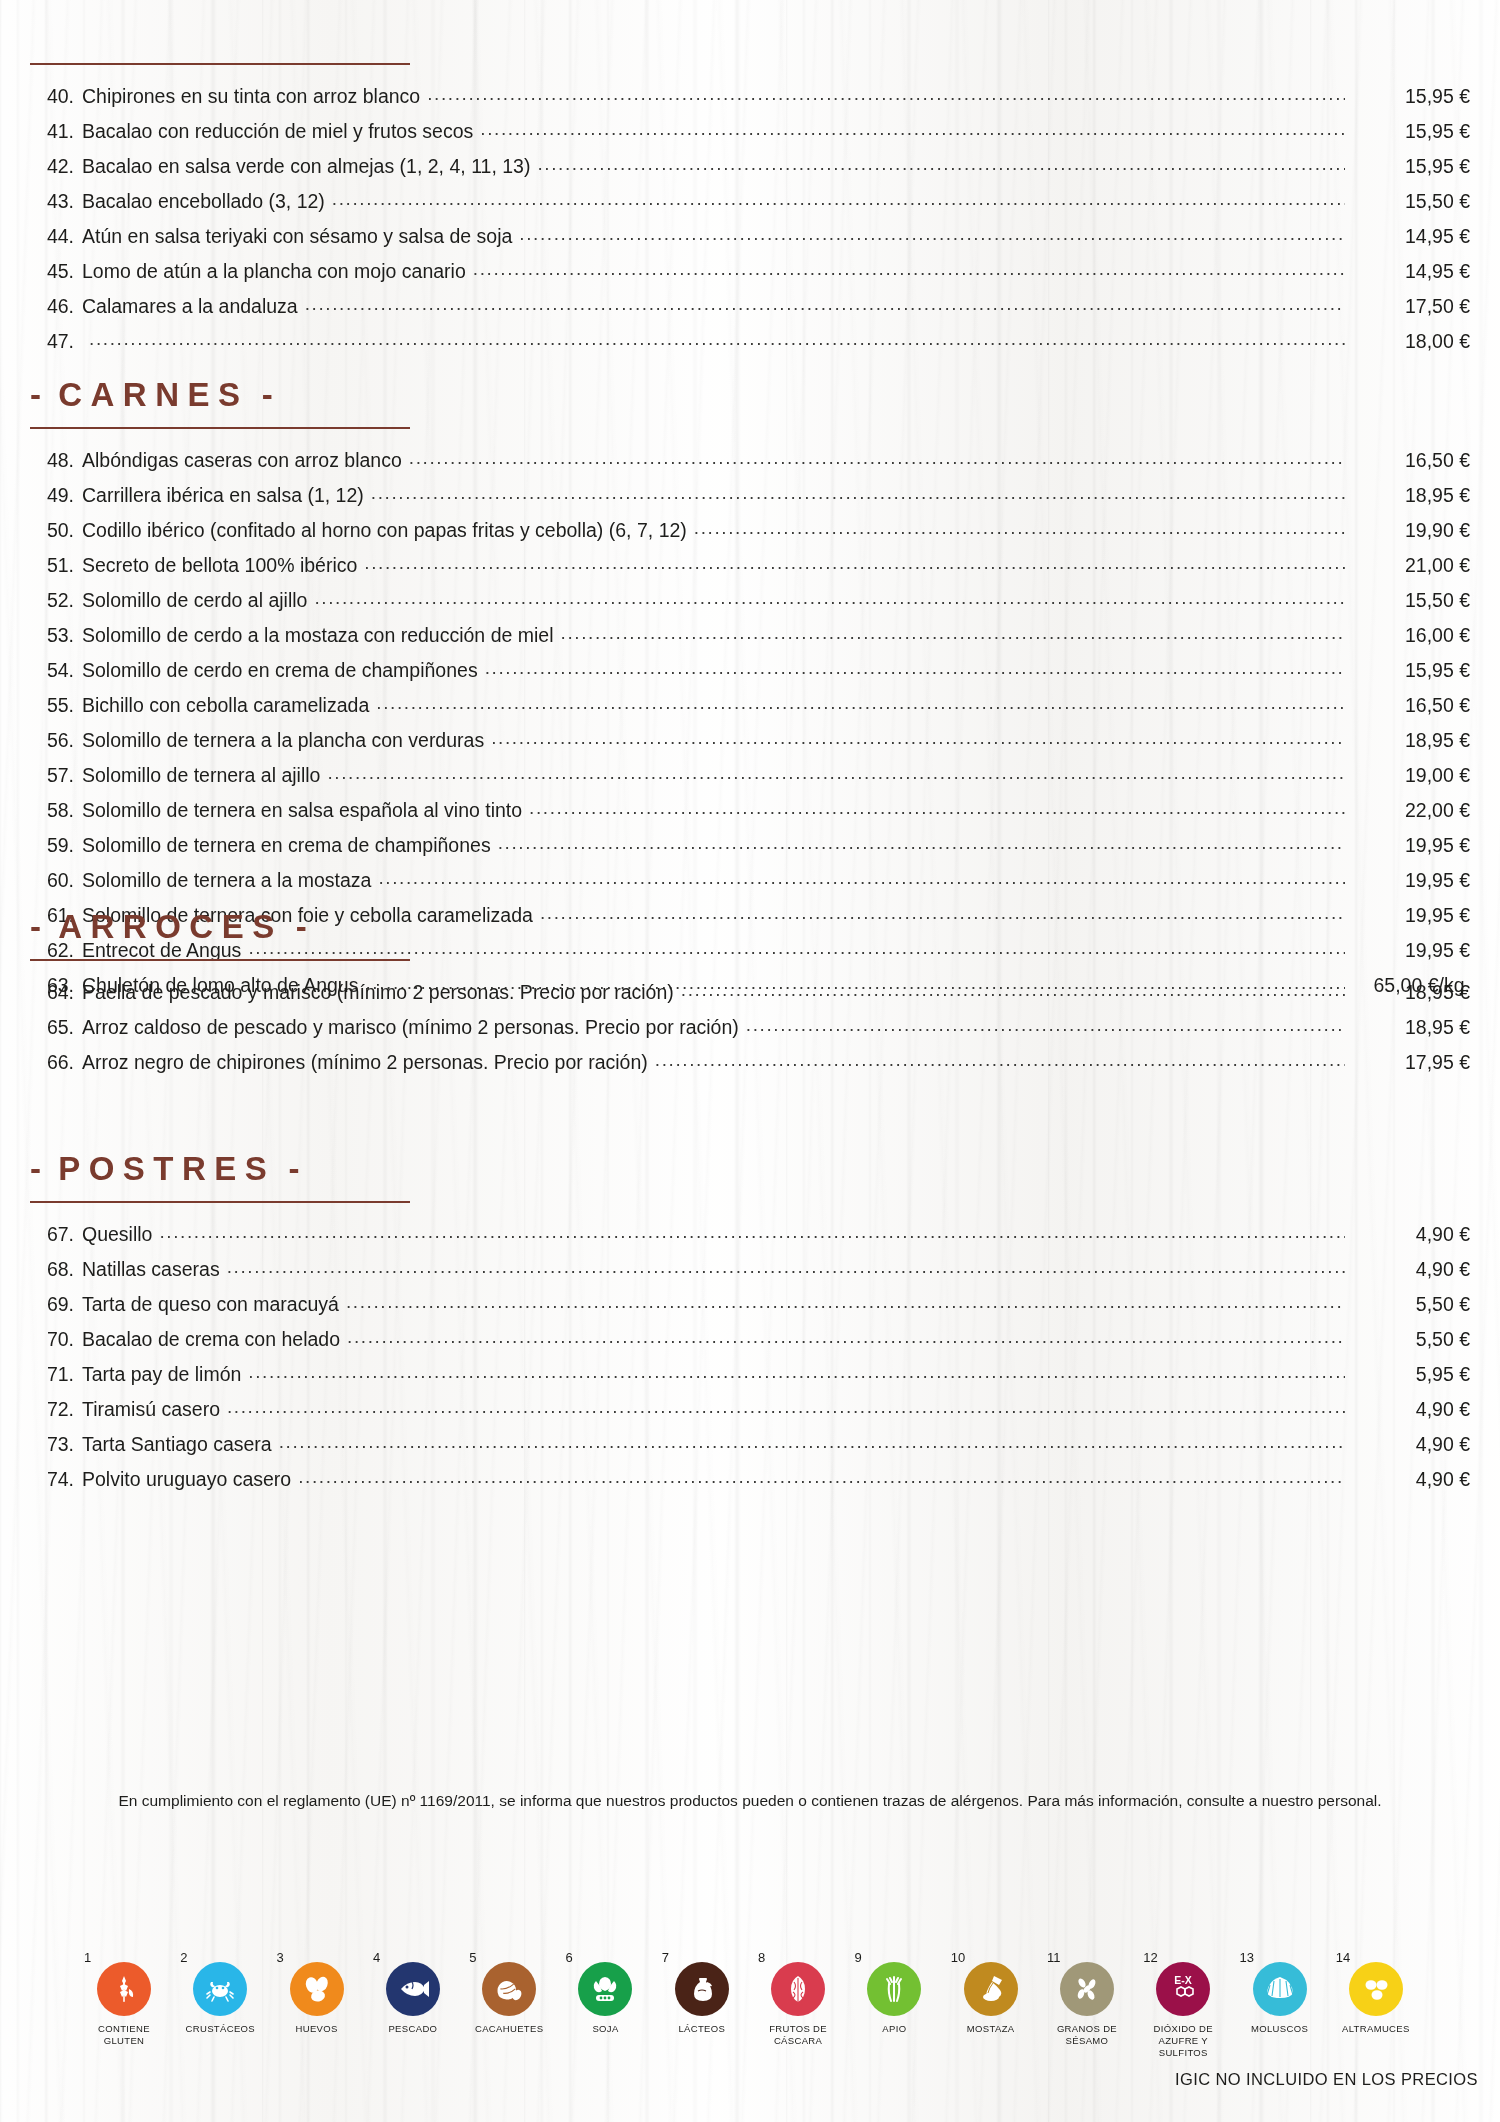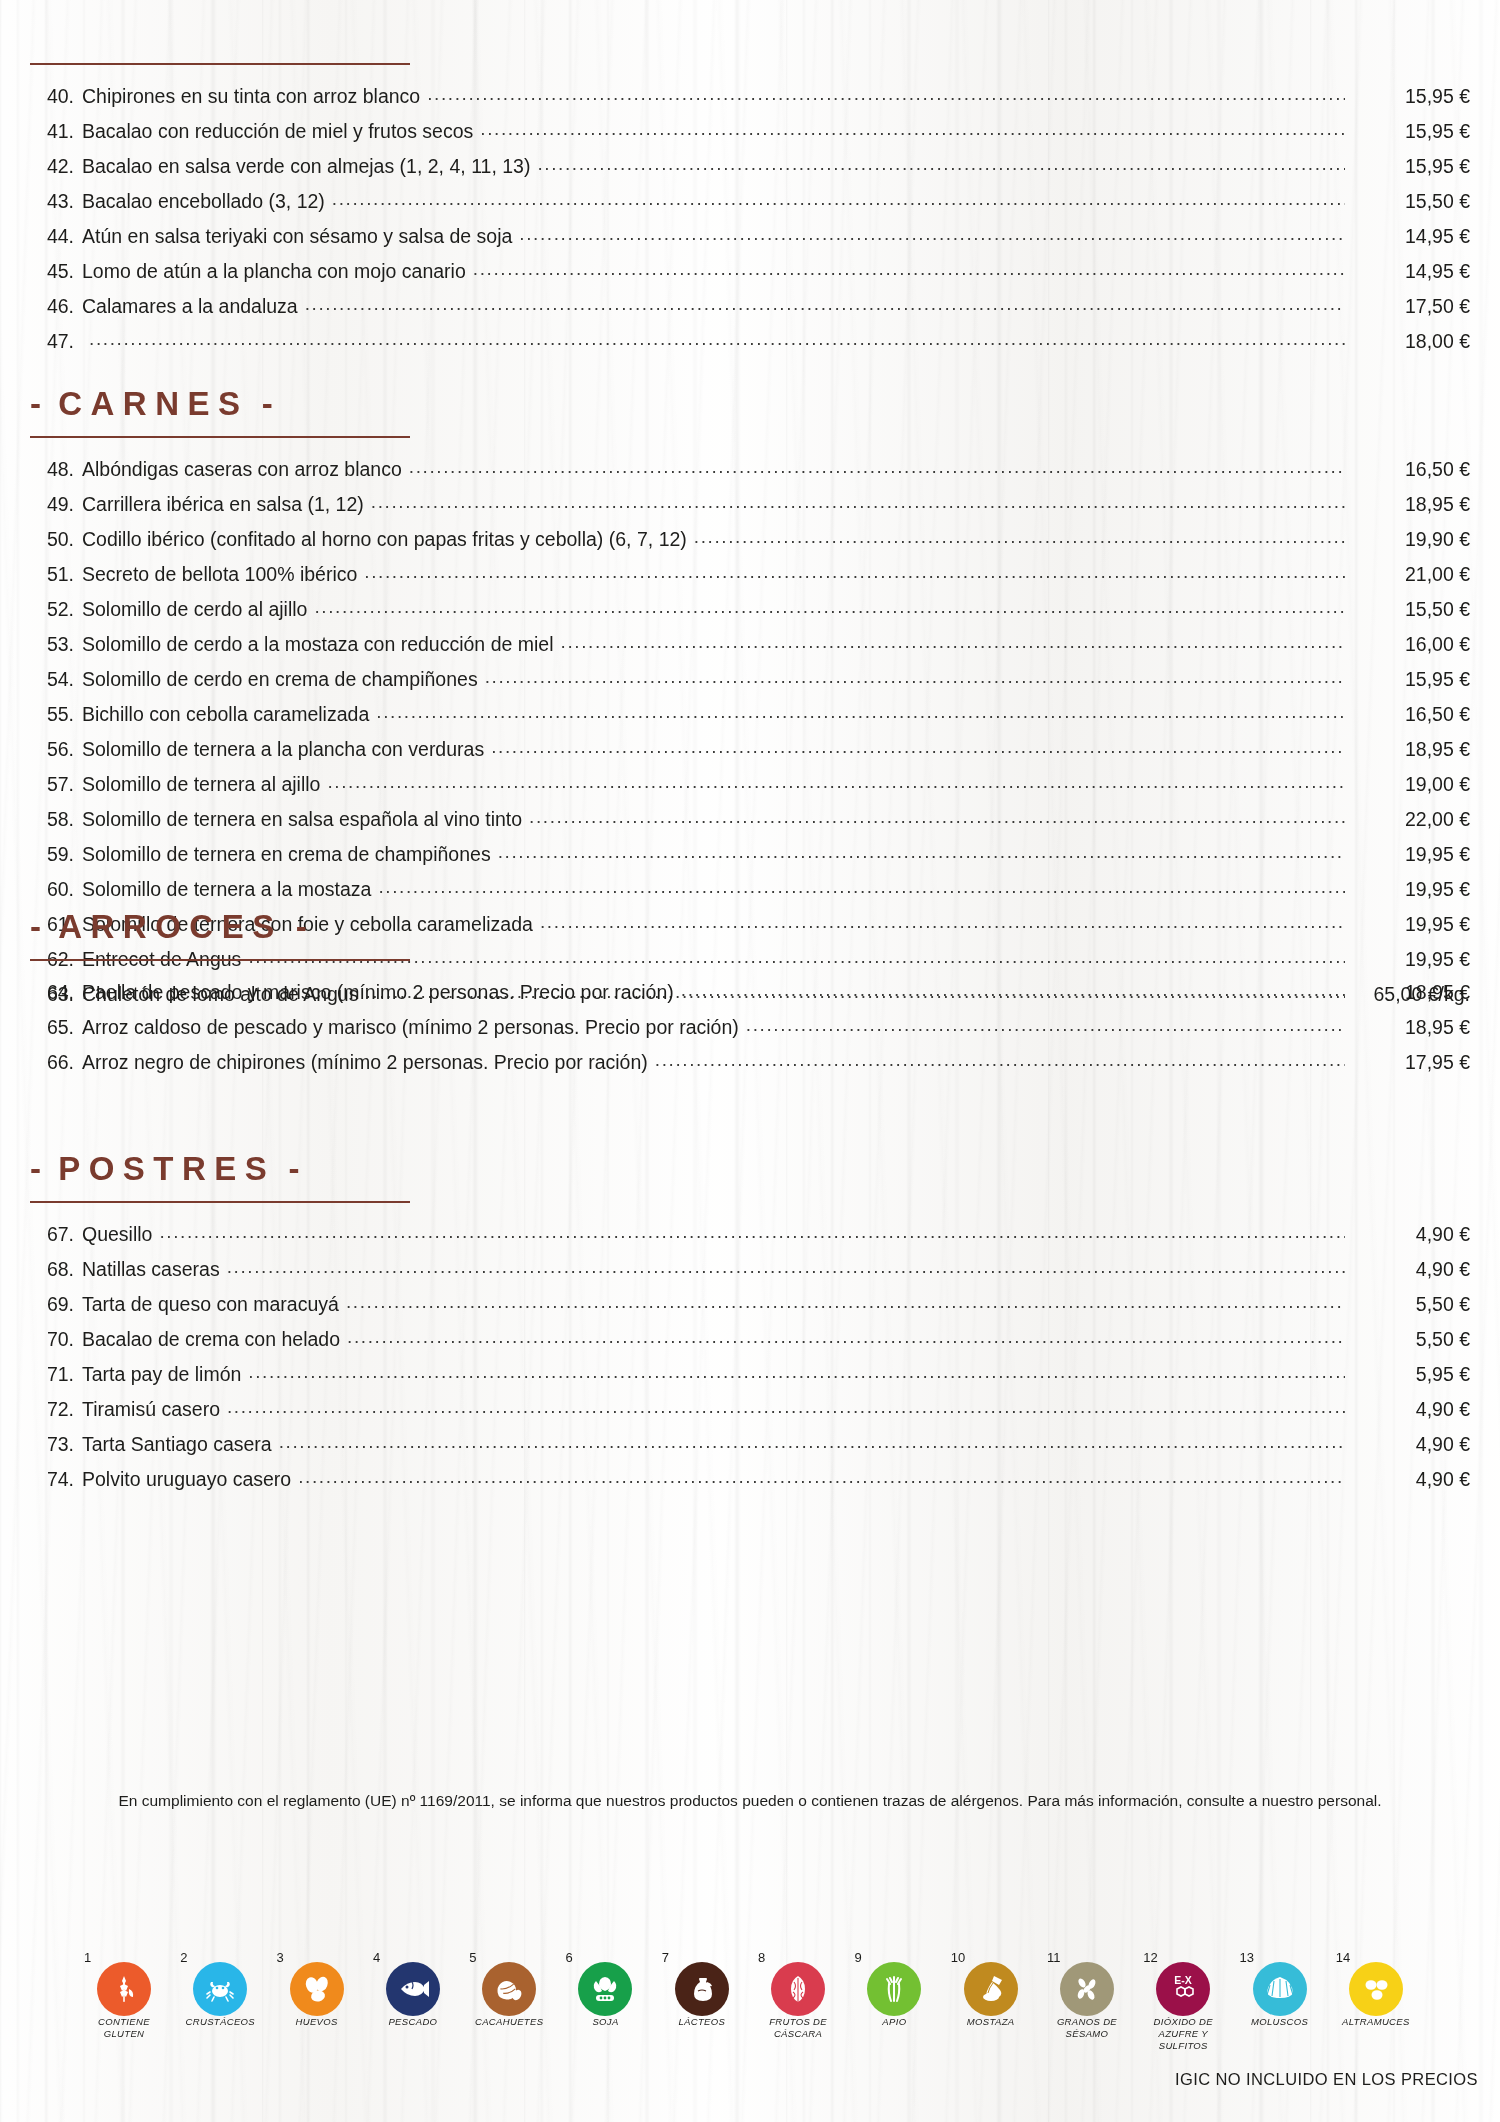--- a/index.html
+++ b/index.html
@@ -141,27 +141,27 @@
   .disc {
     width: 54px; height: 54px;
     border-radius: 50%;
     display: flex;
     align-items: center;
     justify-content: center;
     margin-top: 9px;
   }
   .disc svg { display: block; }
   .alabel {
+    margin-top: 7px;
     font-size: 9.5px;
     letter-spacing: 0.35px;
     color: #1d1d1b;
     text-align: center;
     line-height: 1.25;
     text-transform: uppercase;
-    font-style: italic;
   }
   .igic {
     position: absolute;
     right: 22px;
     font-size: 16.5px;
     letter-spacing: 0.4px;
     color: #1d1d1b;
   }
 </style>
 </head>
@@ -222,21 +222,21 @@
           <span class="price">17,50 €</span>
         </div>
       <div class="row">
           <span class="num">47.</span>
           <span class="dots">............................................................................................................................................................................................................................................................................................................</span>
           <span class="price">18,00 €</span>
         </div>
     </div>
   </div>
 
-  <div class="section" style="left:30px; top:385px; width:1440px;">
+  <div class="section" style="left:30px; top:376px; width:1440px;">
     <div class="sec-title">
       <span class="dash">- </span><span>CARNES</span><span class="dash"> -</span>
     </div>
     <div class="sec-rule" style="width:380px;"></div>
     <div class="items">
       <div class="row">
           <span class="num">48.</span>
           <span class="name">Albóndigas caseras con arroz blanco</span>
           <span class="dots">............................................................................................................................................................................................................................................................................................................</span>
           <span class="price">16,50 €</span>

